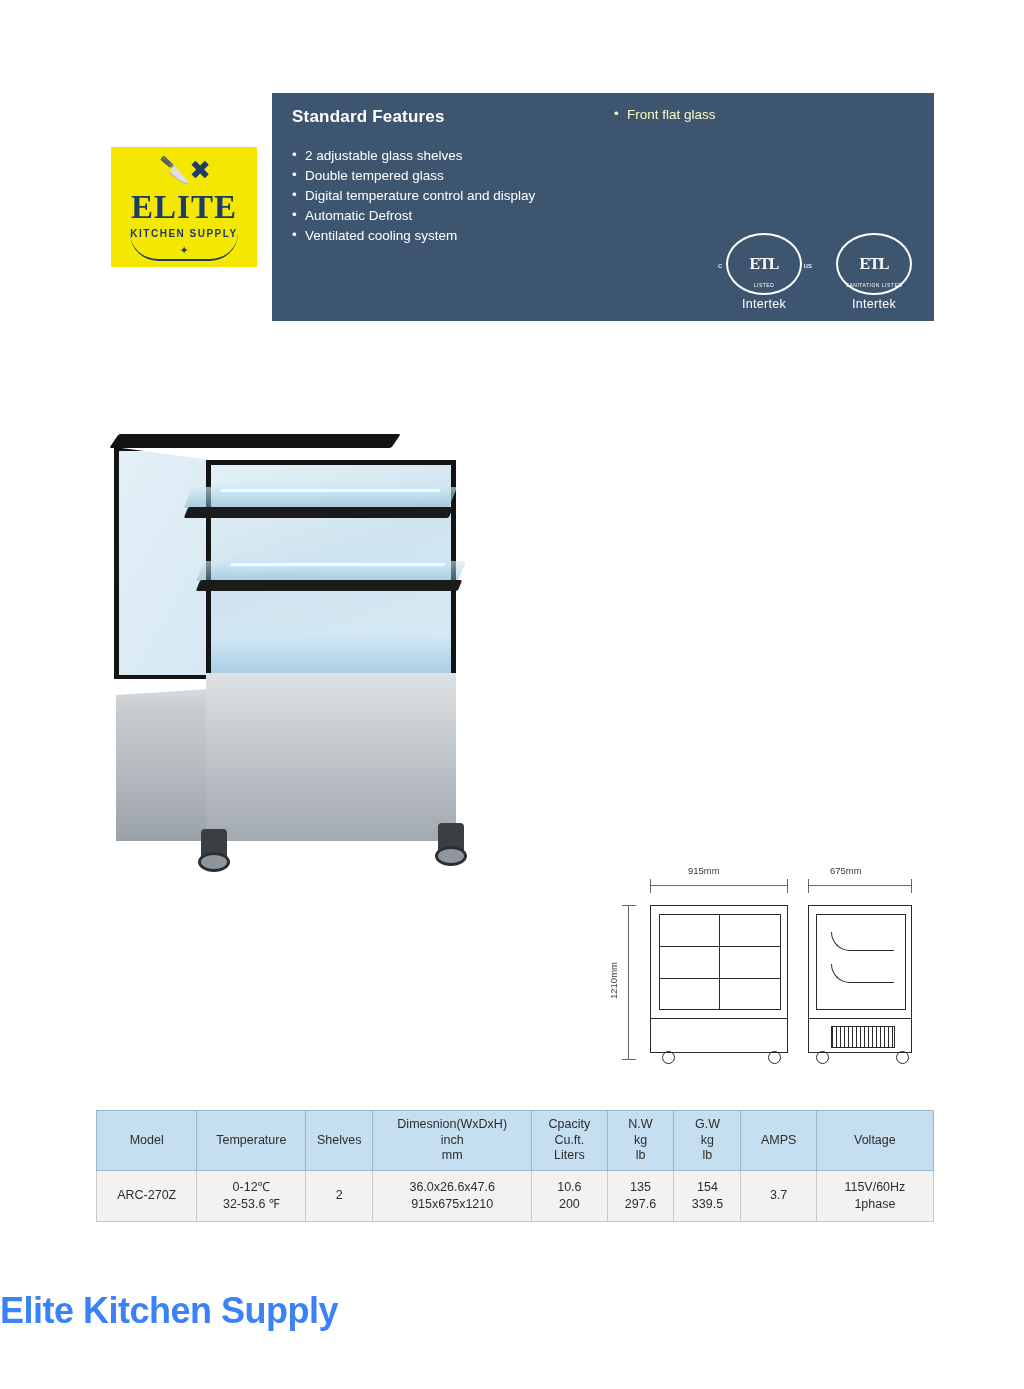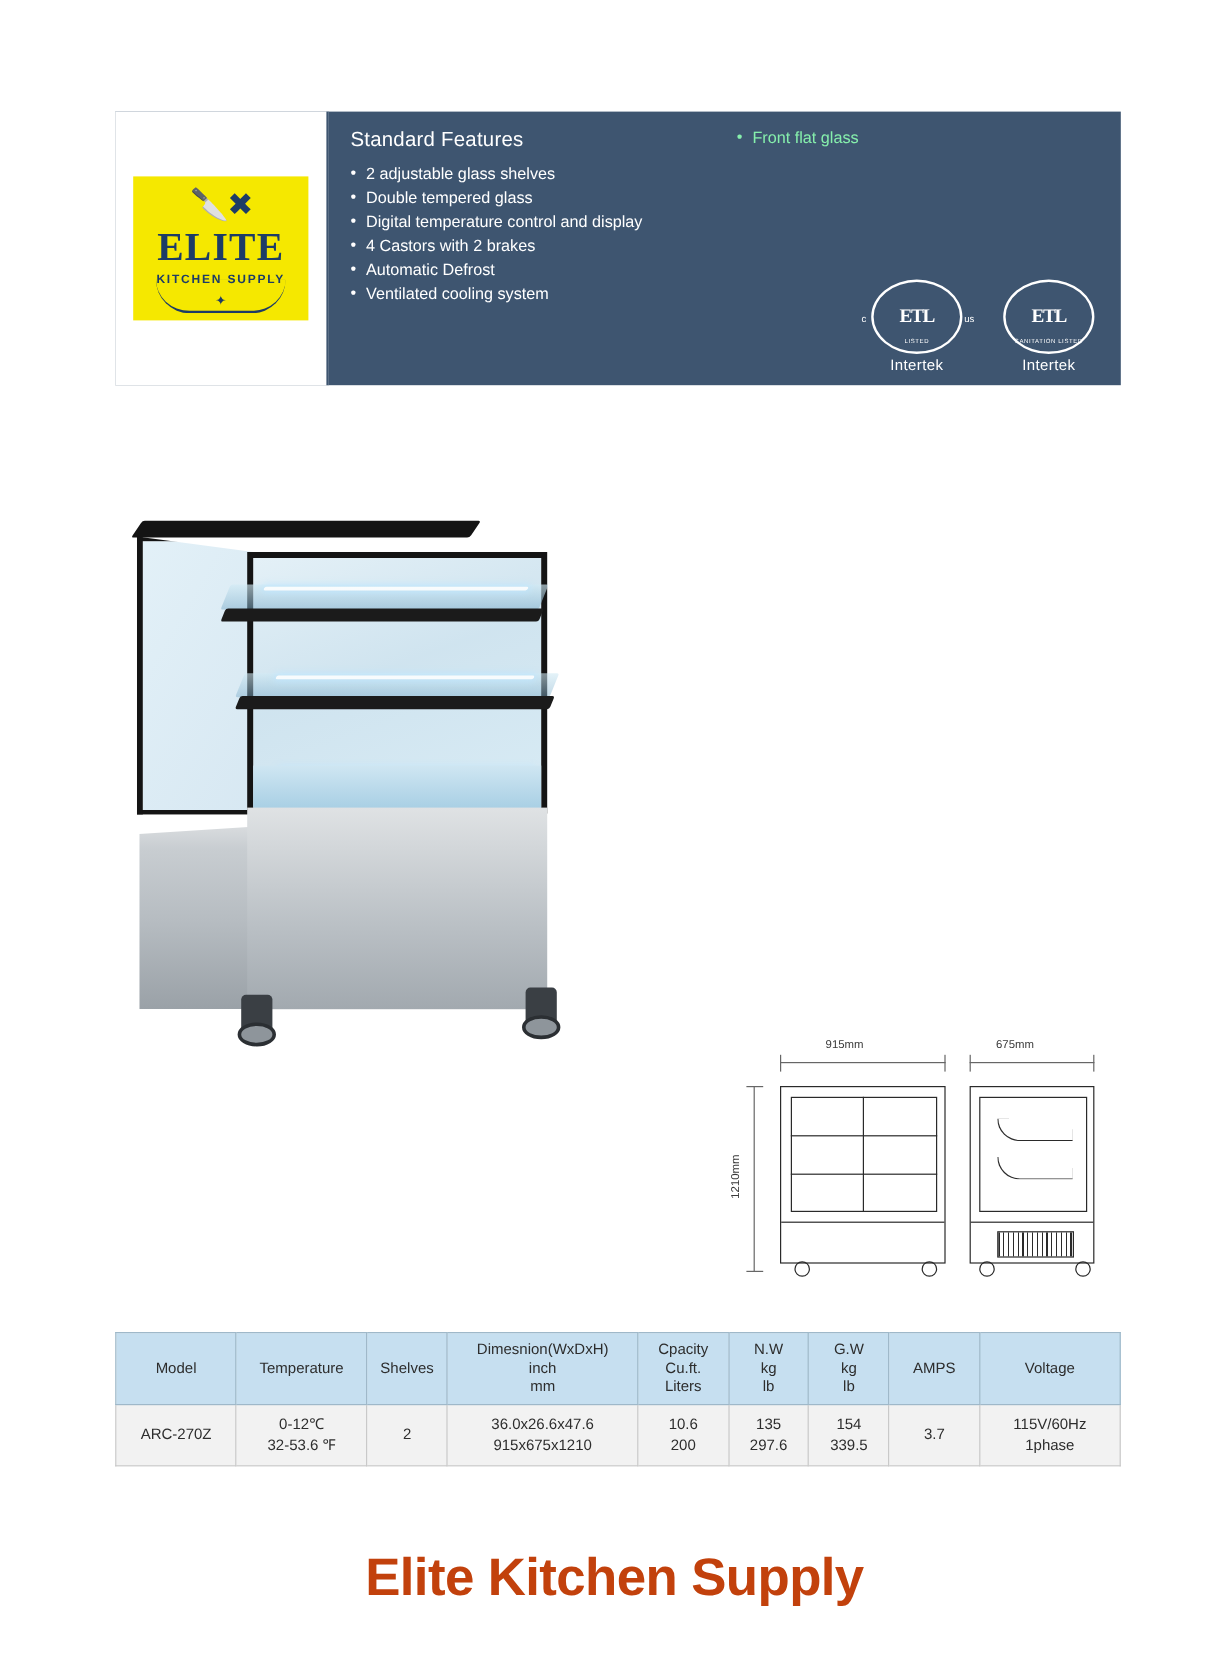--- a/index.html
+++ b/index.html
@@ -93,23 +93,23 @@
     color: #1d3c66;
   }
 
   .features {
     flex: 1;
     position: relative;
     padding: 14px 0 0 18px;
     color: #ffffff;
   }
   .features h2 {
-    margin: 0 0 8px 0;
+    margin: 0 0 19px 0;
     font-size: 17px;
-    font-weight: normal;
+    font-weight: bold;
     letter-spacing: 0.2px;
   }
   .feat-list {
     list-style: none;
     margin: 0;
     padding: 0;
     font-size: 13.5px;
     line-height: 1.48;
   }
   .feat-list li {
@@ -124,21 +124,21 @@
   }
   .feat-list li .cont {
     display: block;
     padding-left: 9px;
   }
   .right-col {
     position: absolute;
     left: 340px;
     top: 14px;
     font-size: 13.5px;
-    color: #86efac;
+    color: #fef9c3;
   }
   .right-col .bullet {
     position: relative;
     padding-left: 13px;
   }
   .right-col .bullet::before {
     content: "\2022";
     position: absolute;
     left: 0;
     top: -1px;
@@ -433,24 +433,23 @@
     vertical-align: middle;
   }
   .cell-lines span { display: block; }
 
   
   .footer {
     position: absolute;
     left: 0;
     top: 1290px;
     width: 100%;
-    text-align: center;
-    font-size: 44px;
+    font-size: 36px;
     font-weight: bold;
-    color: #c2410c;
+    color: #3b82f6;
     letter-spacing: -0.5px;
   }
 </style>
 </head>
 <body>
 
 <div class="banner">
 
   <div class="logo-cell">
     <div class="logo-box">
@@ -461,21 +460,20 @@
       <div class="logo-star">✦</div>
     </div>
   </div>
 
   <div class="features">
     <h2>Standard Features</h2>
     <ul class="feat-list">
       <li><span>2 adjustable glass shelves</span></li>
       <li><span>Double tempered glass</span></li>
       <li><span>Digital temperature control and display</span></li>
-      <li><span>4 Castors with 2 brakes</span></li>
       <li><span>Automatic Defrost</span></li>
       <li><span>Ventilated cooling system</span></li>
     </ul>
 
     <div class="right-col">
       <div class="bullet">Front flat glass</div>
     </div>
 
     <div class="etl-wrap">
       <div class="etl">

